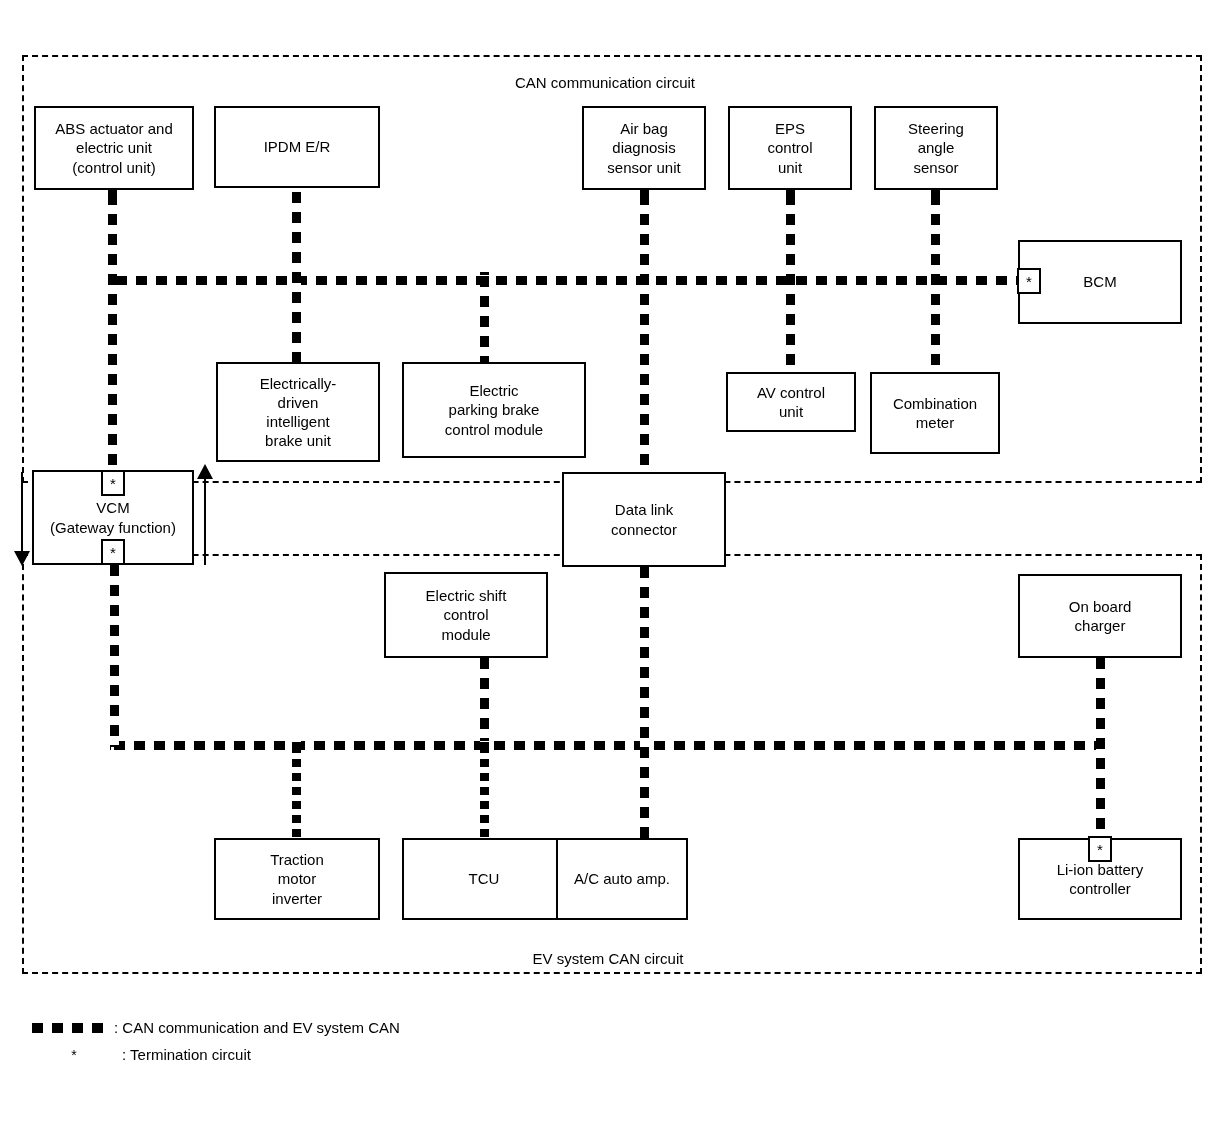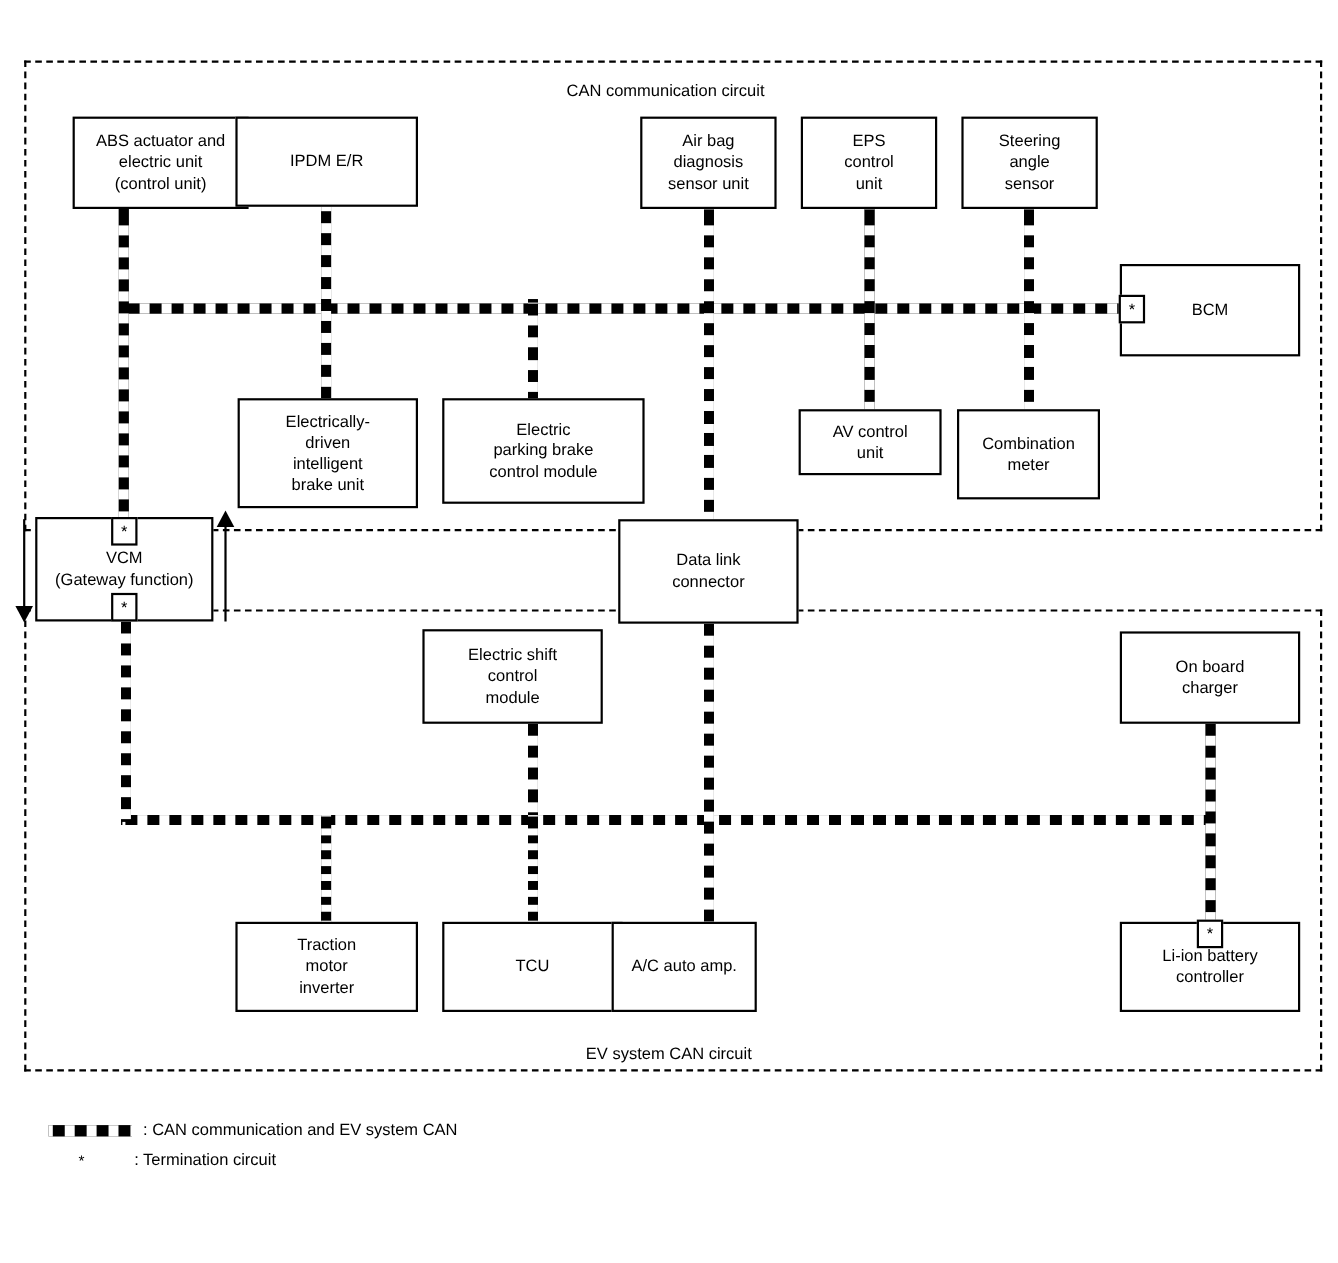--- a/index.html
+++ b/index.html
@@ -183,21 +183,21 @@
   <div class="bus-v" style="left:480px; top:654px; height:94px;"></div>
 
   <div class="bus-v stub" style="left:292px; top:741px; height:101px;"></div>
 
   <div class="bus-v stub" style="left:480px; top:741px; height:101px;"></div>
 
   <div class="bus-v" style="left:640px; top:563px; height:279px;"></div>
 
   <div class="bus-v" style="left:1096px; top:654px; height:192px;"></div>
 
-  <div class="node" style="left:34px; top:106px; width:160px; height:84px;margin-left:32px;">
+  <div class="node" style="left:34px; top:106px; width:160px; height:84px;">
     <div>
       <span>ABS actuator and</span>
       <span>electric unit</span>
       <span>(control unit)</span>
     </div>
   </div>
 
   <div class="node" style="left:214px; top:106px; width:166px; height:82px;">
     <div>
       <span>IPDM E/R</span>
@@ -324,21 +324,21 @@
   </div>
 
   <div class="node" style="left:1018px; top:838px; width:164px; height:82px;">
     <div>
       <span>Li-ion battery</span>
       <span>controller</span>
     </div>
   </div>
   <div class="term" style="left:1088px; top:836px;">*</div>
 
-  <div class="legend-row" style="left:44px; top:1019px;align-items:center;">
+  <div class="legend-row" style="left:28px; top:1019px;align-items:center;">
     <span class="legend-swatch"></span>
     <span>: CAN communication and EV system CAN</span>
   </div>
 
   <div class="legend-row" style="left:36px; top:1046px;">
     <span class="legend-star">*</span>
     <span>: Termination circuit</span>
   </div>
 
 </div>

